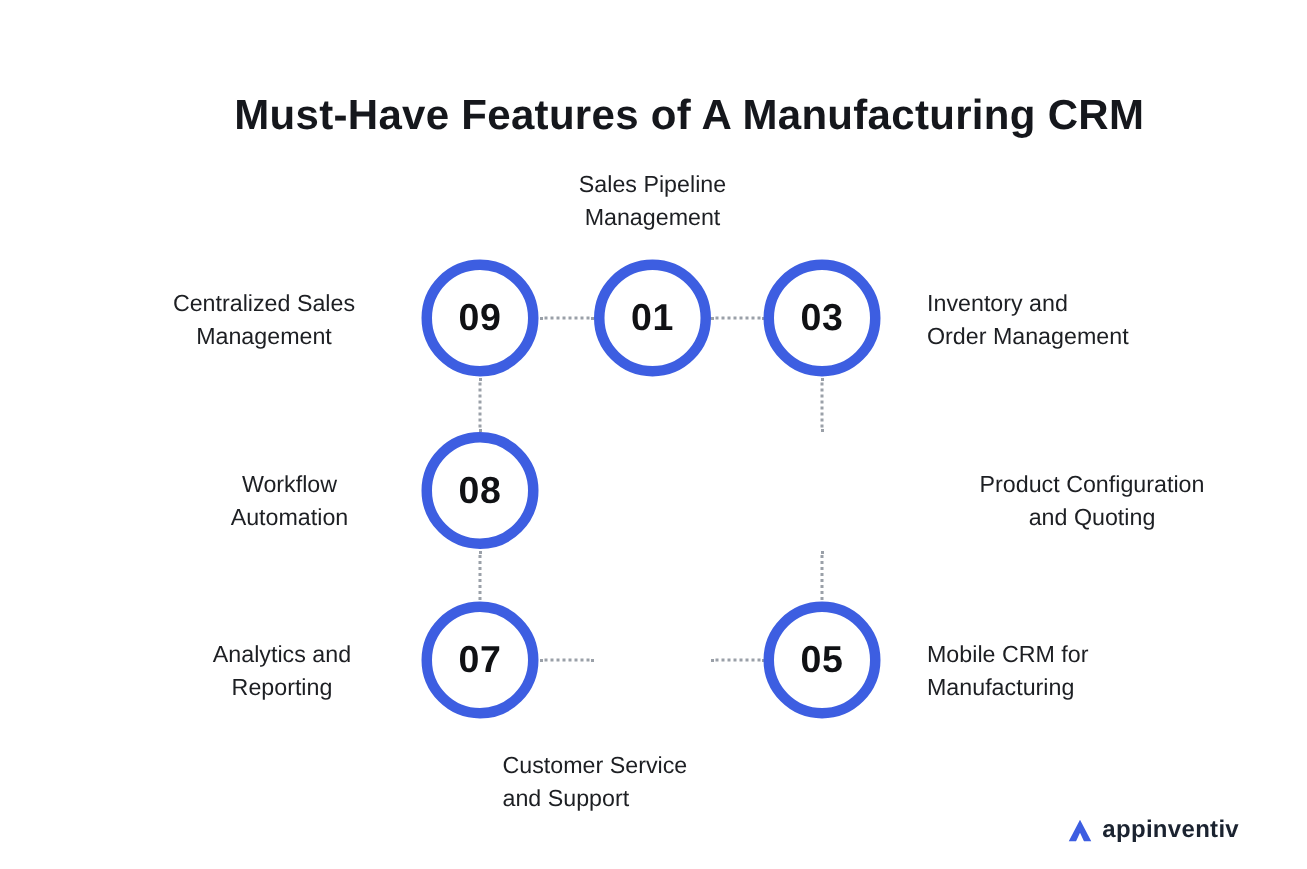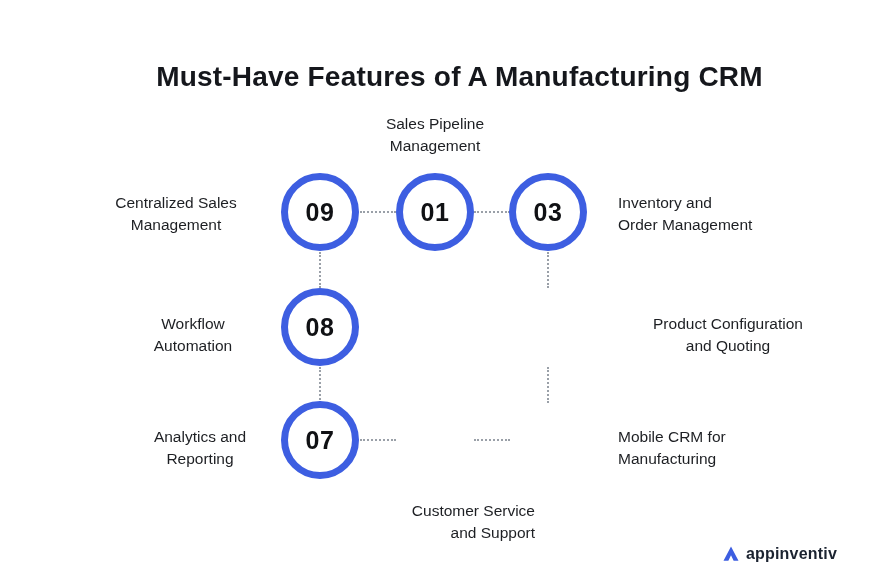--- a/index.html
+++ b/index.html
@@ -58,39 +58,39 @@
     line-height: 1.42;
     color: #1d1f23;
     white-space: pre-line;
     z-index: 1;
   }
   .lbl-02 { left: 335px; top: 113px; width: 200px; text-align: center; }
   .lbl-01 { left: 95px;  top: 192px; width: 162px; text-align: center; }
   .lbl-03 { left: 618px; top: 192px; width: 210px; text-align: left; }
   .lbl-08 { left: 128px; top: 313px; width: 130px; text-align: center; }
   .lbl-04 { left: 618px; top: 313px; width: 220px; text-align: center; }
-  .lbl-07 { left: 126px; top: 426px; width: 148px; text-align: center; }
+  .lbl-07 { left: 114px; top: 426px; width: 148px; text-align: center; }
   .lbl-05 { left: 618px; top: 426px; width: 210px; text-align: left; }
-  .lbl-06 { left: 335px; top: 500px; width: 200px; text-align: right; }
+  .lbl-06 { left: 335px; top: 500px; width: 200px; text-align: left; }
 
   .conn { position: absolute; z-index: 0; }
   .conn-h { border-top: 2px dotted #9aa0a8; height: 0; width: 36px; }
   .conn-v { border-left: 2px dotted #9aa0a8; width: 0; height: 36px; }
   .h-0102 { left: 360px; top: 211px; }
   .h-0203 { left: 474px; top: 211px; }
   .h-0706 { left: 360px; top: 439px; }
   .h-0605 { left: 474px; top: 439px; }
   .v-0304 { left: 547px; top: 252px; }
   .v-0405 { left: 547px; top: 367px; }
   .v-0108 { left: 319px; top: 252px; }
   .v-0807 { left: 319px; top: 367px; }
 
   .logo {
     position: absolute;
-    right: 34px;
+    right: 45px;
     bottom: 16px;
     display: flex;
     align-items: center;
     gap: 6px;
   }
   .logo-text {
     font-size: 16px;
     font-weight: bold;
     color: #1b2330;
     letter-spacing: 0.2px;
@@ -114,20 +114,23 @@
 
   <div class="circle c01">
     <span>09</span>
   </div>
   <div class="circle c02">
     <span>01</span>
   </div>
   <div class="circle c03">
     <span>03</span>
   </div>
+  <div class="circle c05">
+    <span>05</span>
+  </div>
   <div class="circle c07">
     <span>07</span>
   </div>
   <div class="circle c08">
     <span>08</span>
   </div>
 
   <div class="label lbl-01">Centralized Sales
 Management</div>
   <div class="label lbl-02">Sales Pipeline

